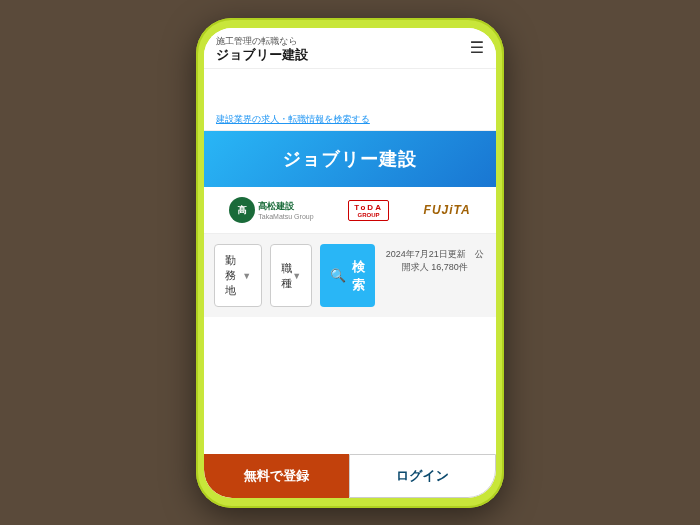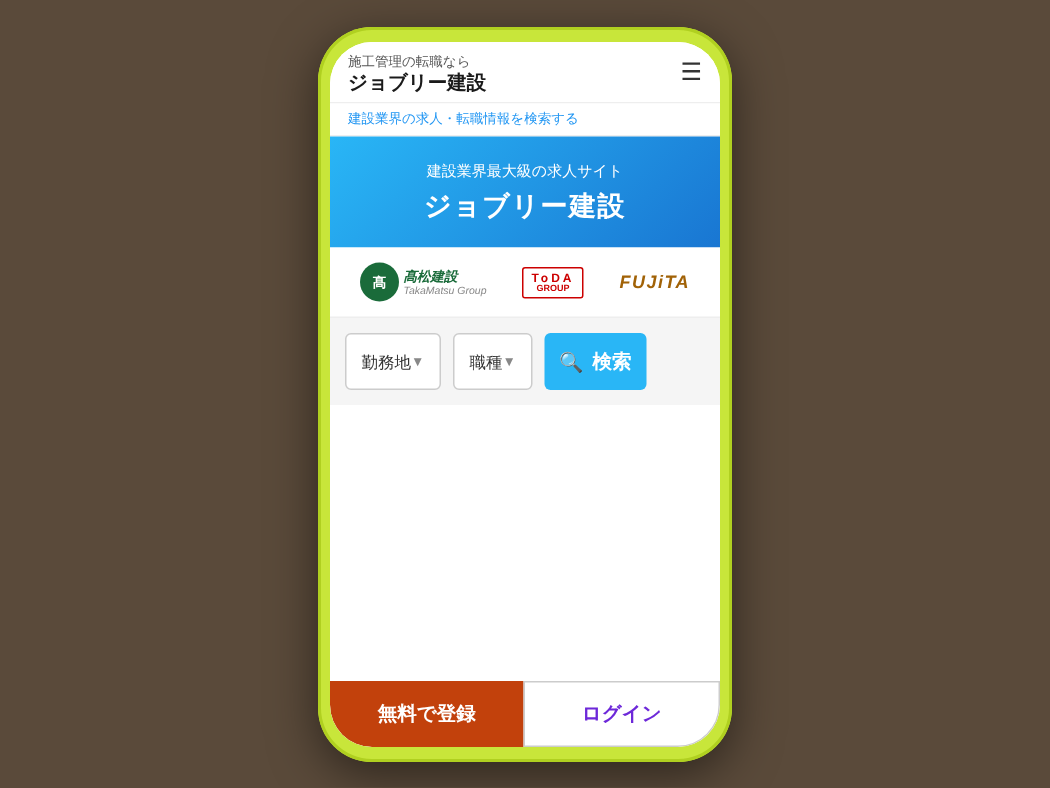--- a/index.html
+++ b/index.html
@@ -8,21 +8,21 @@
       height: 525px;
       background: #5a4a3a;
       display: flex;
       align-items: center;
       justify-content: center;
       font-family: 'Hiragino Sans', 'Meiryo', sans-serif;
       overflow: hidden;
     }
 
     .phone-outer {
-      width: 276px;
+      width: 308px;
       height: 490px;
       background: #c8e63a;
       border-radius: 36px;
       padding: 10px 8px;
       box-shadow: 0 8px 32px rgba(0,0,0,0.5), inset 0 0 0 2px #b0d020;
       display: flex;
       flex-direction: column;
     }
 
     .phone-screen {
@@ -64,21 +64,23 @@
       cursor: pointer;
       margin-top: 2px;
     }
 
     
     .nav-link {
       background: #fff;
       padding: 4px 12px;
       font-size: 9px;
       color: #2196F3;
+      text-decoration: underline;
       border-bottom: 1px solid #eee;
+      margin-top: 40px;
     }
 
     
     .hero {
       background: linear-gradient(135deg, #29b6f6 0%, #1976d2 100%);
       padding: 16px 12px;
       text-align: center;
       color: #fff;
     }
     .hero-sub {
@@ -102,21 +104,20 @@
       border-bottom: 1px solid #eee;
     }
     .logo-takamatsu {
       display: flex;
       align-items: center;
       gap: 3px;
     }
     .logo-takamatsu .logo-text {
       display: flex;
       flex-direction: column;
-      font-style: italic;
     }
     .logo-takamatsu .logo-text span:first-child {
       font-size: 9px;
       font-weight: bold;
       color: #1a6b3a;
     }
     .logo-takamatsu .logo-text span:last-child {
       font-size: 7px;
       color: #888;
     }
@@ -210,21 +211,21 @@
       border: none;
       padding: 12px 0;
       font-size: 13px;
       font-weight: bold;
       cursor: pointer;
       border-radius: 0 0 0 28px;
     }
     .btn-login {
       flex: 1;
       background: #fff;
-      color: #6d28d9;
+      color: #0c4a6e;
       border: 1px solid #ccc;
       padding: 12px 0;
       font-size: 13px;
       font-weight: bold;
       cursor: pointer;
       border-radius: 0 0 28px 0;
     }
 
     
     .taka-circle {
@@ -250,21 +251,20 @@
       <div class="header-title">
         <span class="header-subtitle">施工管理の転職なら</span>
         <span class="header-main">ジョブリー建設</span>
       </div>
       <div class="hamburger">☰</div>
     </div>
 
     <div class="nav-link">建設業界の求人・転職情報を検索する</div>
 
     <div class="hero">
-      <div class="hero-sub">建設業界最大級の求人サイト</div>
       <div class="hero-title">ジョブリー建設</div>
     </div>
 
     <div class="logos-section">
 
       <div class="logo-takamatsu">
         <div class="taka-circle">髙</div>
         <div class="logo-text">
           <span>髙松建設</span>
           <span>TakaMatsu Group</span>
@@ -285,20 +285,21 @@
         <span class="chevron">▼</span>
       </div>
       <div class="select-field">
         <span>職種</span>
         <span class="chevron">▼</span>
       </div>
       <button class="search-btn">
         <span>🔍</span>
         <span>検索</span>
       </button>
+      <div class="update-info">2024年7月21日更新　公開求人 16,780件</div>
     </div>
 
     <div class="bottom-btns">
       <button class="btn-register">無料で登録</button>
       <button class="btn-login">ログイン</button>
     </div>
 
   </div>
 </div>
 

